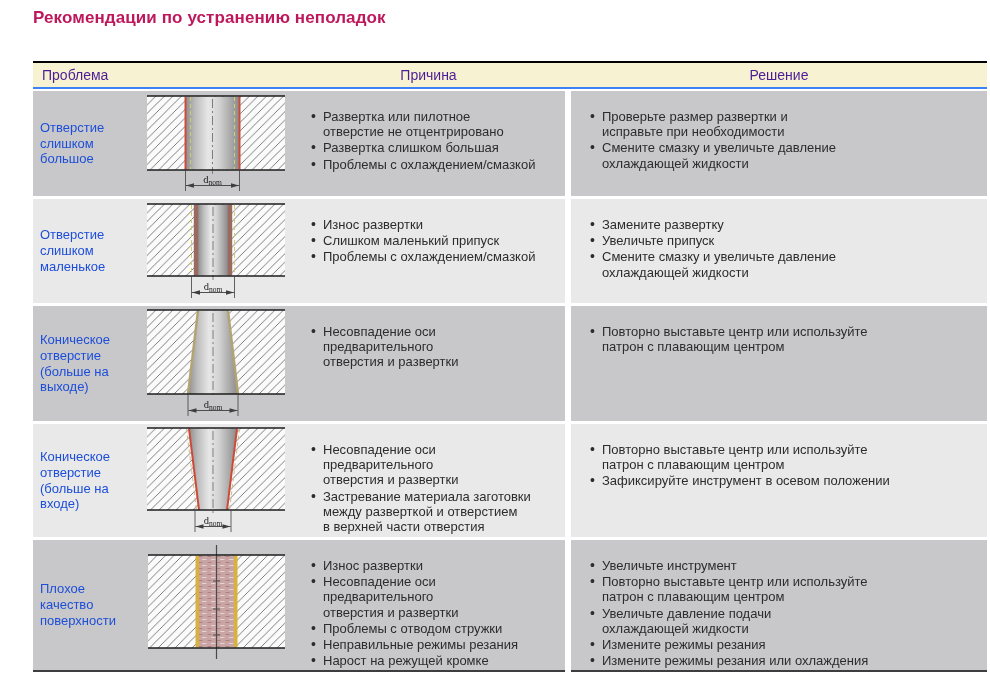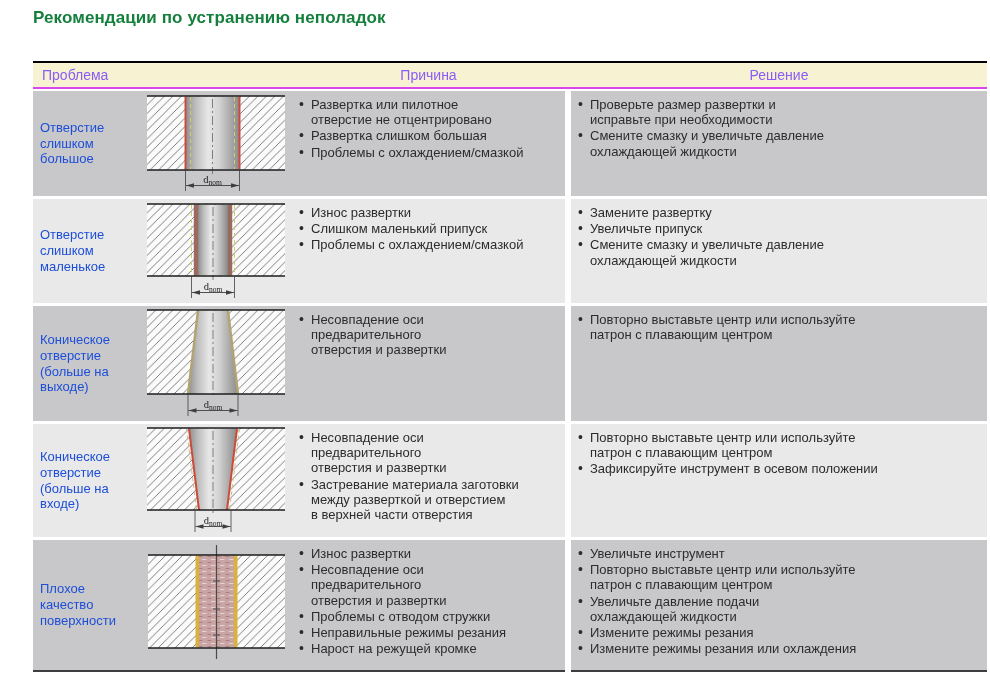--- a/index.html
+++ b/index.html
@@ -3,31 +3,31 @@
 <meta charset="utf-8">
 <style>
   html,body{margin:0;padding:0;background:#ffffff;}
   body{
     width:990px;height:697px;overflow:hidden;position:relative;
     font-family:"Liberation Sans","DejaVu Sans",sans-serif;
     -webkit-font-smoothing:antialiased;
   }
   .title{
     position:absolute;left:33px;top:8px;
-    font-size:17px;font-weight:bold;color:#15803d;letter-spacing:.1px;
+    font-size:17px;font-weight:bold;color:#be185d;letter-spacing:.1px;
   }
   .table{
     position:absolute;left:33px;top:61px;width:954px;
     border-top:2px solid #000;
   }
   .thead{
     display:grid;grid-template-columns:107px 152px 273px 6px 416px;
     background:#f6f2d2;height:24px;line-height:24px;
-    border-bottom:2px solid #d946ef;
-    font-size:14px;color:#8b5cf6;
+    border-bottom:2px solid #3b82f6;
+    font-size:14px;color:#4c1d95;
   }
   .th-problem{padding-left:9px;text-align:left;}
   .th-cause{grid-column:3;text-align:center;}
   .th-solution{grid-column:5;text-align:center;}
   .t-row{
     display:grid;grid-template-columns:107px 152px 273px 6px 416px;
     margin-top:3px;
   }
   .t-row.first{margin-top:2px;}
   .row-gray >.cell{background:#c8c8cb;}
@@ -37,21 +37,21 @@
     display:flex;align-items:center;
     padding-left:7px;box-sizing:border-box;
     font-size:13px;line-height:1.22;color:#1d4ed8;
     white-space:pre-line;
   }
   .cell-diagram{
     display:flex;justify-content:center;align-items:center;
     padding-top:1px;box-sizing:border-box;
   }
   .cell-list{padding:6px 4px 4px 6px;box-sizing:border-box;}
-  .cell-list ul{margin:0;padding:0;list-style:none;}
+  .cell-list ul{margin:12px;padding:0;list-style:none;}
   .cell-list li{
     position:relative;padding-left:13px;margin:0 0 1px 0;
     font-size:13px;line-height:1.17;color:#2c2c2c;
     white-space:pre-line;
   }
   .cell-list li::before{content:"\2022";position:absolute;left:1px;top:-1px;font-size:14px;color:#2c2c2c;}
   .gapcol{background:#ffffff;}
   .table-bottom{display:grid;grid-template-columns:532px 6px 416px;height:2px;margin-top:0px;}
   .tb-dark{background:#3d3d3d;}
   .tb-gap{background:#ffffff;}

